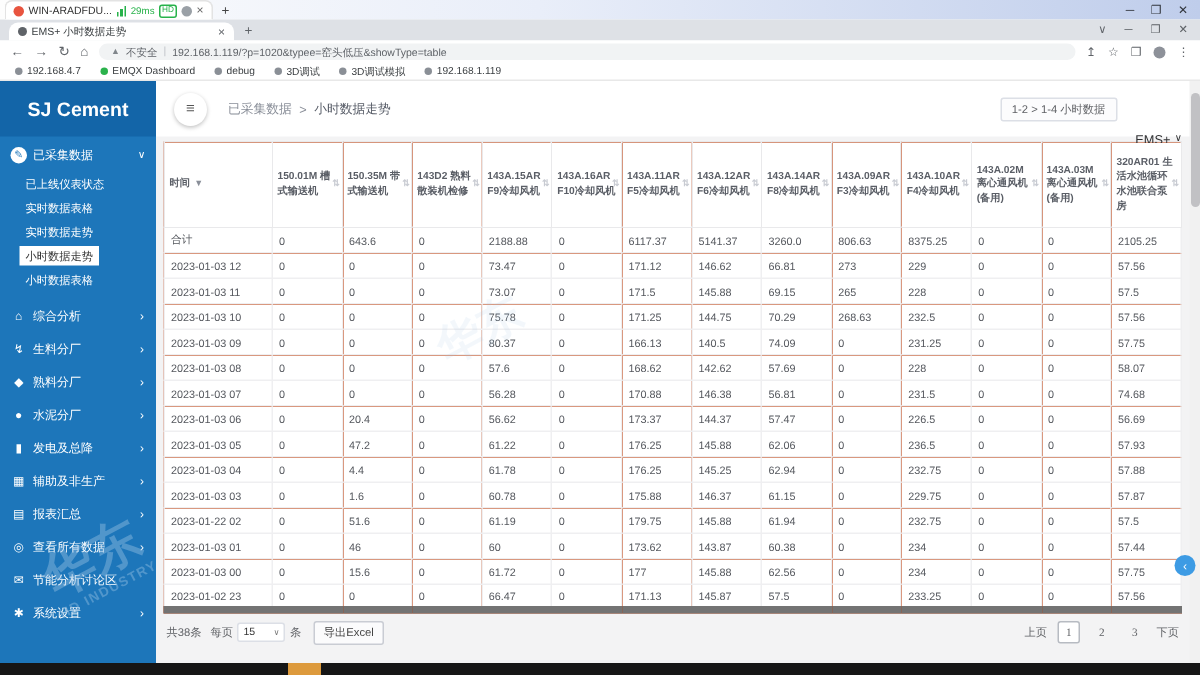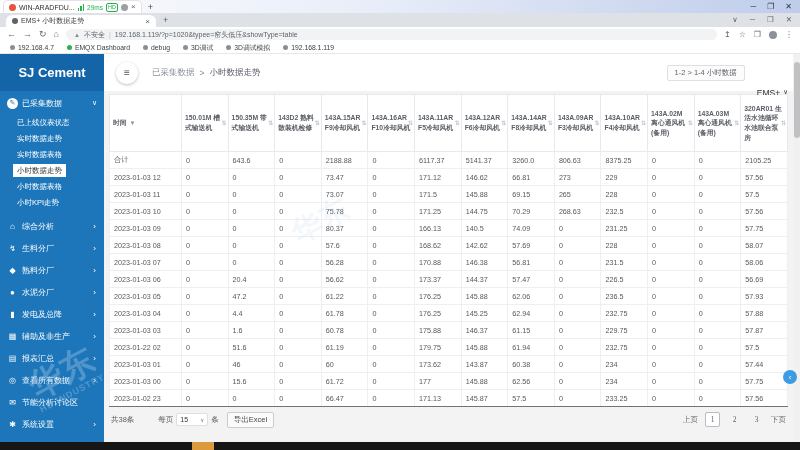--- a/index.html
+++ b/index.html
@@ -76,21 +76,21 @@
   .range-box { border:1px solid #dcdfe6; background:#fcfcfd; padding:2px 7px; font-size:7.5px; color:#606266; border-radius:2px; }
   .ems-dd { font-size:8.5px; color:#303133; display:flex; gap:3px; align-items:flex-start;margin-top:40px; }
 
   .content { padding:3px 12px 0 5px; }
   table { width:100%; border-collapse:collapse; table-layout:fixed; background:#c2410c; }
   col.time-col { width:72px; }
   th { font-size:6.8px; font-weight:bold; color:#5a5e66; text-align:left; vertical-align:middle;
     padding:2px 3px; height:57px; border:1px solid #e9e9eb; word-break:break-all; line-height:1.4; background:#fff; position:relative; }
   thead tr { border-bottom:1px solid #c3c3c6; }
   td { font-size:7.2px; color:#55585e; height:17px; padding:0 4px; border:1px solid #efeff1; background:#fff; white-space:nowrap; overflow:hidden; }
-  tbody tr:last-child td { border-bottom:1px solid #737373; }
+  tbody tr:last-child td { border-bottom:5px solid #737373; }
   .sort-ind { color:#8a8f99; font-size:6px; margin-left:1px; }
   .sort-faint { position:absolute; right:1px; top:50%; transform:translateY(-50%); color:#c8cbd2; font-size:6px; }
 
   .pagination { display:flex; align-items:center; height:22px; font-size:7.5px; color:#606266; padding:3px 2px 0 2px; }
   .per-page-select { border:1px solid #dcdfe6; background:#fff; border-radius:2px; height:13px; min-width:32px;
     display:inline-flex; align-items:center; justify-content:space-between; padding:0 3px; margin:0 3px; font-size:7px; color:#333; }
   .export-btn { border:1px solid #c9ccd3; background:#fbfbfc; border-radius:2px; padding:2px 6px; font-size:7.5px; color:#444; margin-left:8px; }
   .pages { margin-left:auto; display:flex; align-items:center; gap:7px;font-family:Liberation Serif, serif; }
   .page-btn { min-width:15px; height:15px; display:inline-flex; align-items:center; justify-content:center; color:#606266; }
   .page-btn.num.active { border:1px solid #b7bbc2; background:#fff; border-radius:2px; }
@@ -202,25 +202,24 @@
 
     <aside class="sidebar">
       <div class="brand">SJ Cement</div>
       <div class="group-item">
         <span class="group-icon">✎</span>
         <span>已采集数据</span>
         <span class="group-chevron">∨</span>
       </div>
       <div class="subitems" id="subitems">
           <div class="subitem">已上线仪表状态</div>
+          <div class="subitem">实时数据表格</div>
           <div class="subitem">实时数据走势</div>
-          <div class="subitem">实时数据表格</div>
           <div class="subitem active">小时数据走势</div>
           <div class="subitem">小时数据表格</div>
-          <div class="subitem">小时KPI走势</div>
         </div>
       <div class="menu" id="menu">
           <div class="menu-item">
             <span class="mi-icon">⌂</span>
             <span>综合分析</span>
             <span class="mi-chevron">›</span>
           </div>
           <div class="menu-item">
             <span class="mi-icon">↯</span>
             <span>生料分厂</span>
@@ -428,21 +427,21 @@
                 <td>0</td>
                 <td>56.28</td>
                 <td>0</td>
                 <td>170.88</td>
                 <td>146.38</td>
                 <td>56.81</td>
                 <td>0</td>
                 <td>231.5</td>
                 <td>0</td>
                 <td>0</td>
-                <td>58.06</td>
+                <td>74.68</td>
               </tr>
               <tr>
                 <td>2023-01-03 06</td>
                 <td>0</td>
                 <td>20.4</td>
                 <td>0</td>
                 <td>56.62</td>
                 <td>0</td>
                 <td>173.37</td>
                 <td>144.37</td>
@@ -563,21 +562,21 @@
                 <td>233.25</td>
                 <td>0</td>
                 <td>0</td>
                 <td>57.56</td>
               </tr>
             </tbody>
         </table>
 
         <div class="pagination">
           <span>共38条</span>
-          <span style="margin-left:24px;">每页</span>
+          <span style="margin-left:6px;">每页</span>
           <span class="per-page-select">
             <span>15</span>
             <span style="font-size:5.5px;color:#777;">∨</span>
           </span>
           <span>条</span>
           <button class="export-btn">导出Excel</button>
           <div class="pages" id="pages">
             <span class="page-btn">上页</span>
           <span class="page-btn num active">1</span>
               <span class="page-btn num">2</span>

